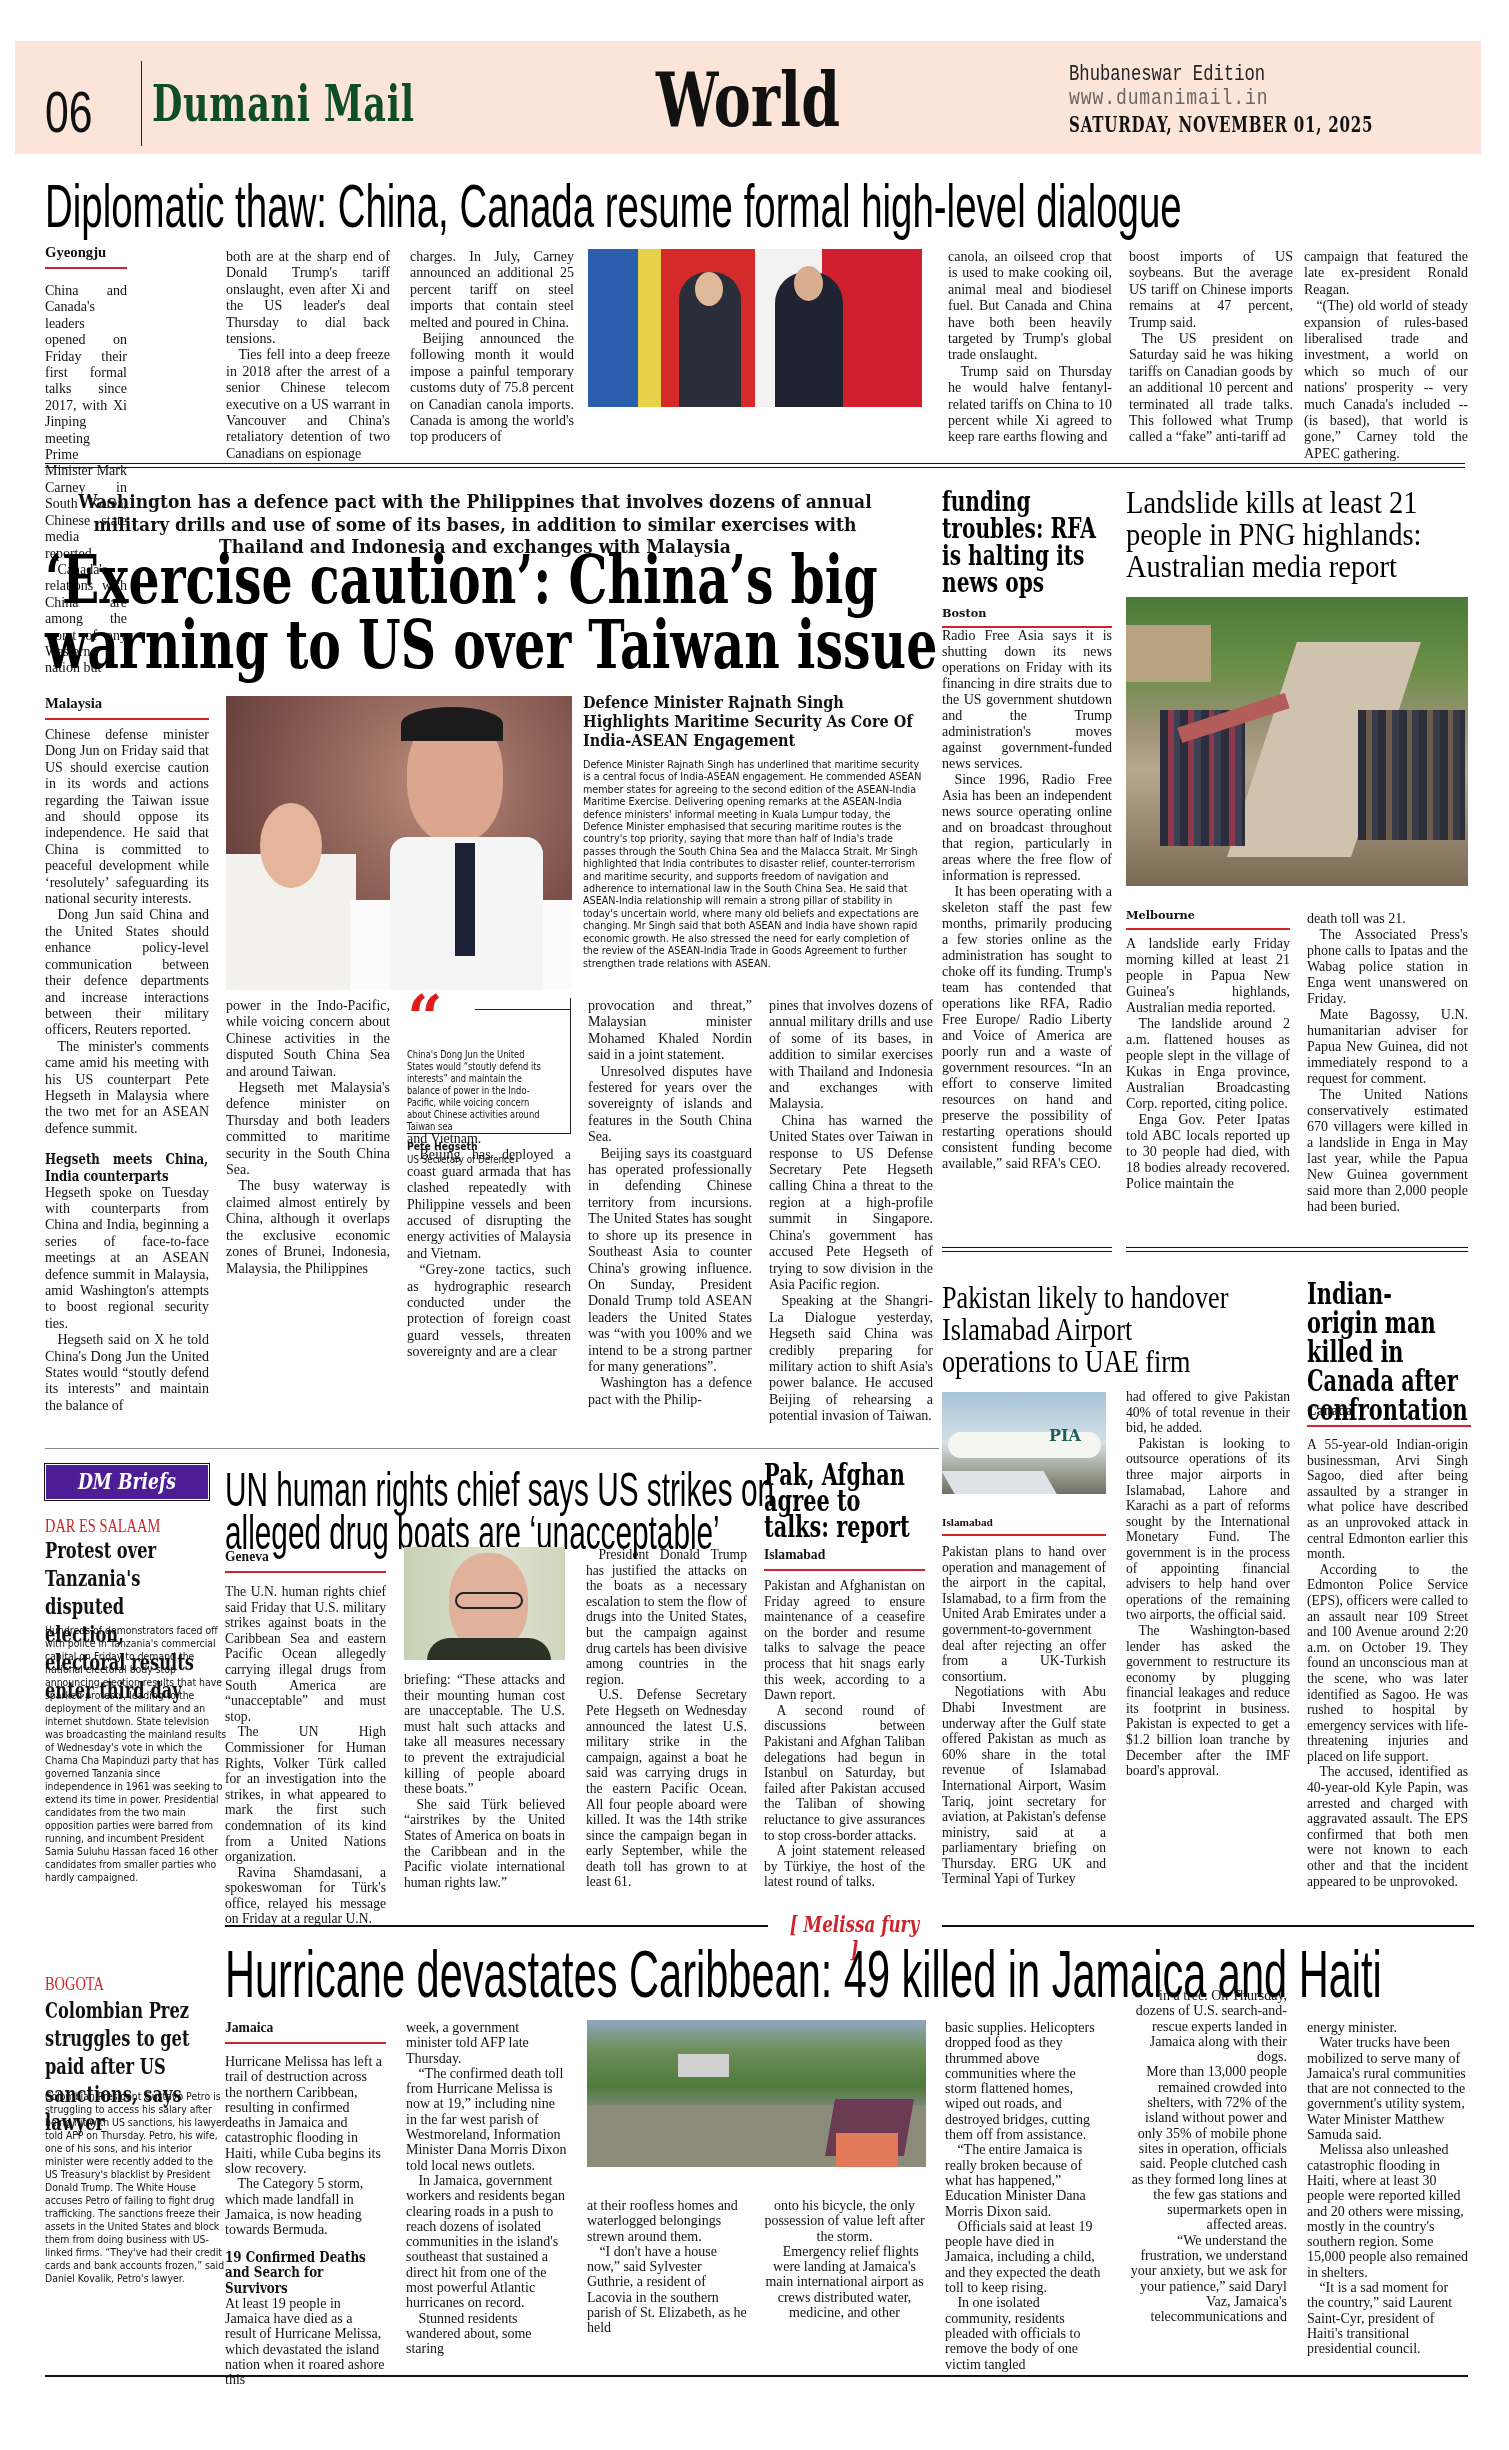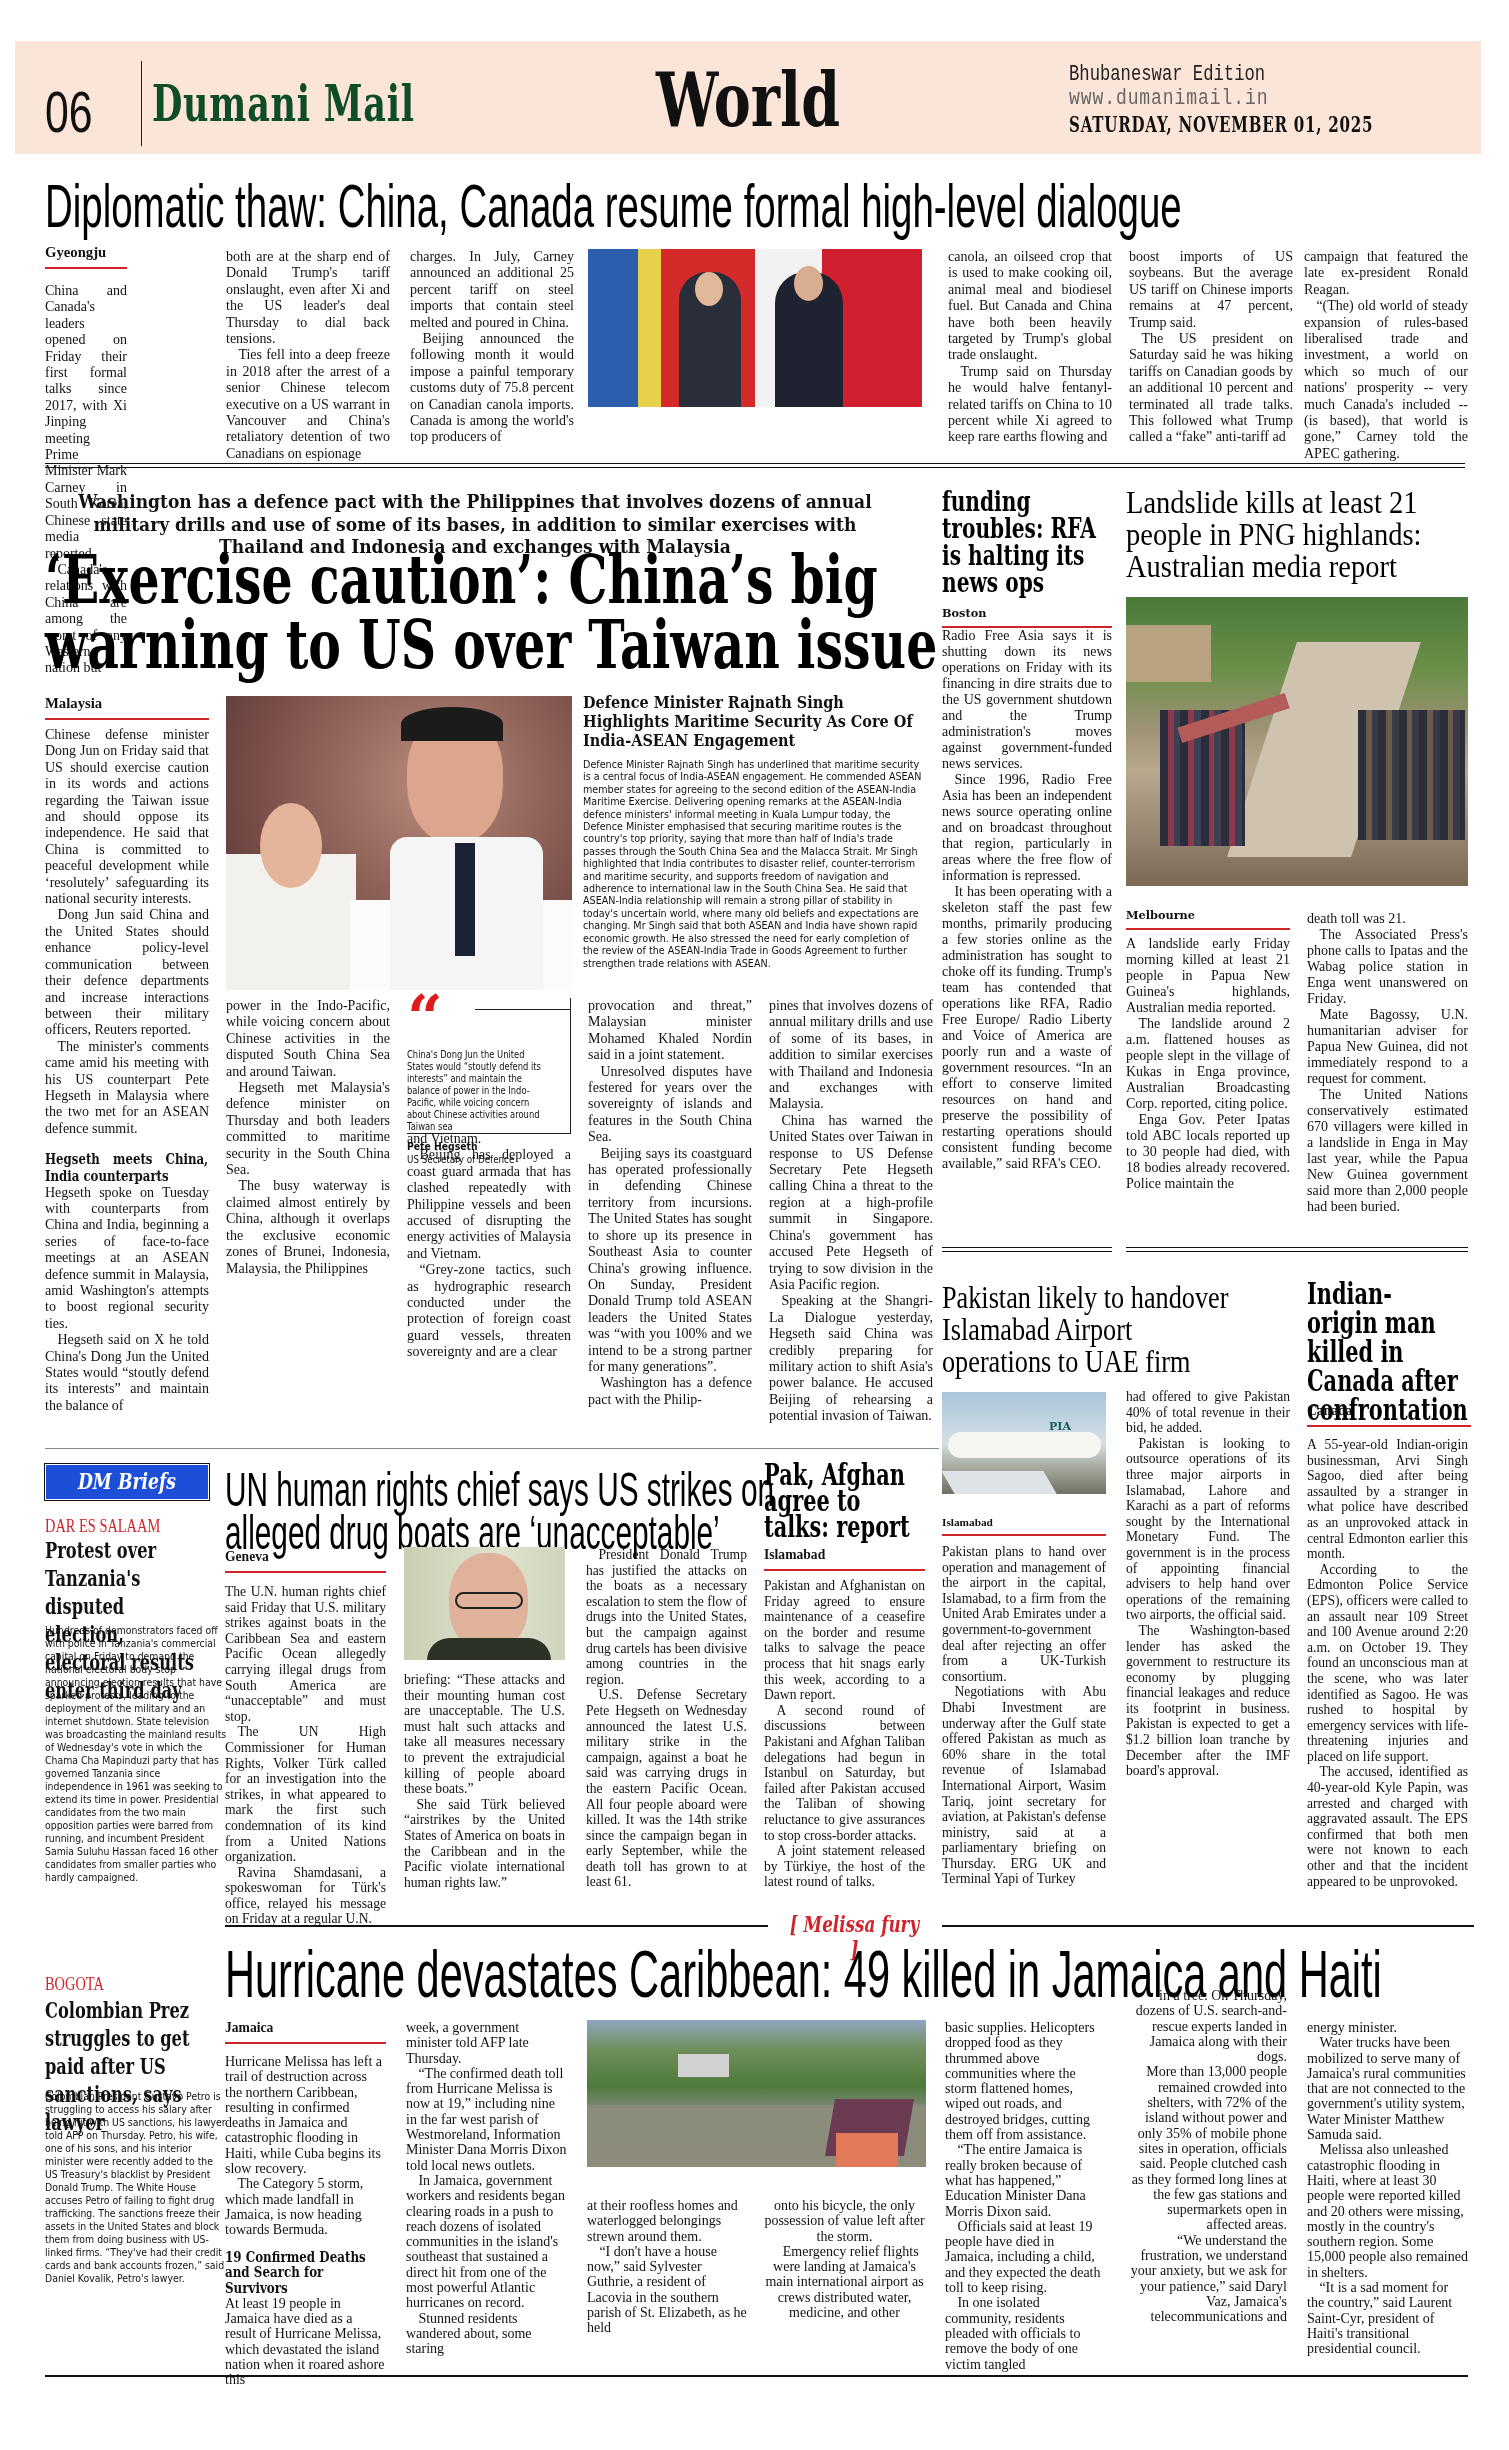--- a/index.html
+++ b/index.html
@@ -166,21 +166,21 @@
     <p class="first">death toll was 21.</p>
     <p>The Associated Press's phone calls to Ipatas and the Wabag police station in Enga went unanswered on Friday.</p>
     <p>Mate Bagossy, U.N. humanitarian adviser for Papua New Guinea, did not immediately respond to a request for comment.</p>
     <p>The United Nations conservatively estimated 670 villagers were killed in a landslide in Enga in May last year, while the Papua New Guinea government said more than 2,000 people had been buried.</p>
   </div>
 <div class="abs rule2" style="left:1126px;top:1247px;width:342px"></div>
 
 <div class="abs h-serif" style="left:942px;top:1281px;width:368px;font-size:32px;line-height:32px;transform:scaleX(.82);transform-origin:left">Pakistan likely to handover Islamabad Airport operations to UAE firm</div>
 <div class="abs photo" style="left:942px;top:1392px;width:164px;height:102px;background:linear-gradient(180deg,#a9c4d9 0%,#d4e0e6 50%,#9a9c8e 80%,#6f7165 100%)">
   <div style="position:absolute;left:5.7px;top:40px;width:153px;height:25.5px;background:#f5f6f2;border-radius:14px"></div>
-  <div style="position:absolute;left:107px;top:28px;width:40px;height:11.3px;color:#1a5f5a;font-family:'DejaVu Serif',serif;font-size:11px;font-weight:bold">PIA</div>
+  <div style="position:absolute;left:107px;top:34px;width:40px;height:11.3px;color:#1a5f5a;font-family:'DejaVu Serif',serif;font-size:16px;font-weight:bold">PIA</div>
   <div style="position:absolute;left:11.3px;top:79px;width:102px;height:40px;background:#dde3e6;transform:skewX(30deg)"></div>
 </div>
 <div class="abs" style="left:942px;top:1516px;width:164px">
     <div class="dateline" style="font-size:11.3px">Islamabad</div>
   </div>
 <div class="abs col" style="left:942px;top:1544px;width:164px;font-size:13.6px;line-height:15.6px">
     <p class="first">Pakistan plans to hand over operation and management of the airport in the capital, Islamabad, to a firm from the United Arab Emirates under a government-to-government deal after rejecting an offer from a UK-Turkish consortium.</p>
     <p>Negotiations with Abu Dhabi Investment are underway after the Gulf state offered Pakistan as much as 60% share in the total revenue of Islamabad International Airport, Wasim Tariq, joint secretary for aviation, at Pakistan's defense ministry, said at a parliamentary briefing on Thursday. ERG UK and Terminal Yapi of Turkey</p>
   </div>
 <div class="abs col" style="left:1126px;top:1389px;width:164px;font-size:13.6px;line-height:15.6px">
@@ -192,21 +192,21 @@
 <div class="abs h-serifbold" style="left:1307px;top:1280px;font-size:29px;line-height:29px;width:215px;transform:scaleX(.72)">Indian-origin man killed in Canada after confrontation</div>
 <div class="abs" style="left:1307px;top:1403px;width:164px">
     <div class="dateline" style="font-size:13.6px">Canada</div>
   </div>
 <div class="abs col" style="left:1307px;top:1437px;width:161px;font-size:13.6px;line-height:15.6px">
     <p class="first">A 55-year-old Indian-origin businessman, Arvi Singh Sagoo, died after being assaulted by a stranger in what police have described as an unprovoked attack in central Edmonton earlier this month.</p>
     <p>According to the Edmonton Police Service (EPS), officers were called to an assault near 109 Street and 100 Avenue around 2:20 a.m. on October 19. They found an unconscious man at the scene, who was later identified as Sagoo. He was rushed to hospital by emergency services with life-threatening injuries and placed on life support.</p>
     <p>The accused, identified as 40-year-old Kyle Papin, was arrested and charged with aggravated assault. The EPS confirmed that both men were not known to each other and that the incident appeared to be unprovoked.</p>
   </div>
 
-<div class="abs" style="left:45px;top:1464px;width:164px;height:36px;background:#1d4ed8;border:1.7px double #fff;outline:1.7px solid #111">
+<div class="abs" style="left:45px;top:1464px;width:164px;height:36px;background:#4c1d95;border:1.7px double #fff;outline:1.7px solid #111">
   <div style="color:#fff;font-family:'DejaVu Serif',serif;font-style:italic;font-weight:bold;font-size:21.5px;text-align:center;line-height:33px;transform:scaleX(.8)">DM Briefs</div>
 </div>
 <div class="abs redcity" style="left:45px;top:1516px">DAR ES SALAAM</div>
 <div class="abs briefhead" style="left:45px;top:1536px">Protest over Tanzania's disputed election, electoral results enter third day</div>
 <div class="abs briefbody" style="left:45px;top:1624px">Hundreds of demonstrators faced off with police in Tanzania's commercial capital on Friday to demand the national electoral body stop announcing election results that have sparked protests, leading to the deployment of the military and an internet shutdown. State television was broadcasting the mainland results of Wednesday's vote in which the Chama Cha Mapinduzi party that has governed Tanzania since independence in 1961 was seeking to extend its time in power. Presidential candidates from the two main opposition parties were barred from running, and incumbent President Samia Suluhu Hassan faced 16 other candidates from smaller parties who hardly campaigned.</div>
 <div class="abs redcity" style="left:45px;top:1974px">BOGOTA</div>
 <div class="abs briefhead" style="left:45px;top:1996px">Colombian Prez struggles to get paid after US sanctions, says lawyer</div>
 <div class="abs briefbody" style="left:45px;top:2090px">Colombian President Gustavo Petro is struggling to access his salary after being hit with US sanctions, his lawyer told AFP on Thursday. Petro, his wife, one of his sons, and his interior minister were recently added to the US Treasury's blacklist by President Donald Trump. The White House accuses Petro of failing to fight drug trafficking. The sanctions freeze their assets in the United States and block them from doing business with US-linked firms. “They've had their credit cards and bank accounts frozen,” said Daniel Kovalik, Petro's lawyer.</div>
 
 <div class="abs h-sans" style="left:225px;top:1462px;font-size:48px;transform:scaleX(.62)">UN human rights chief says US strikes on</div>

